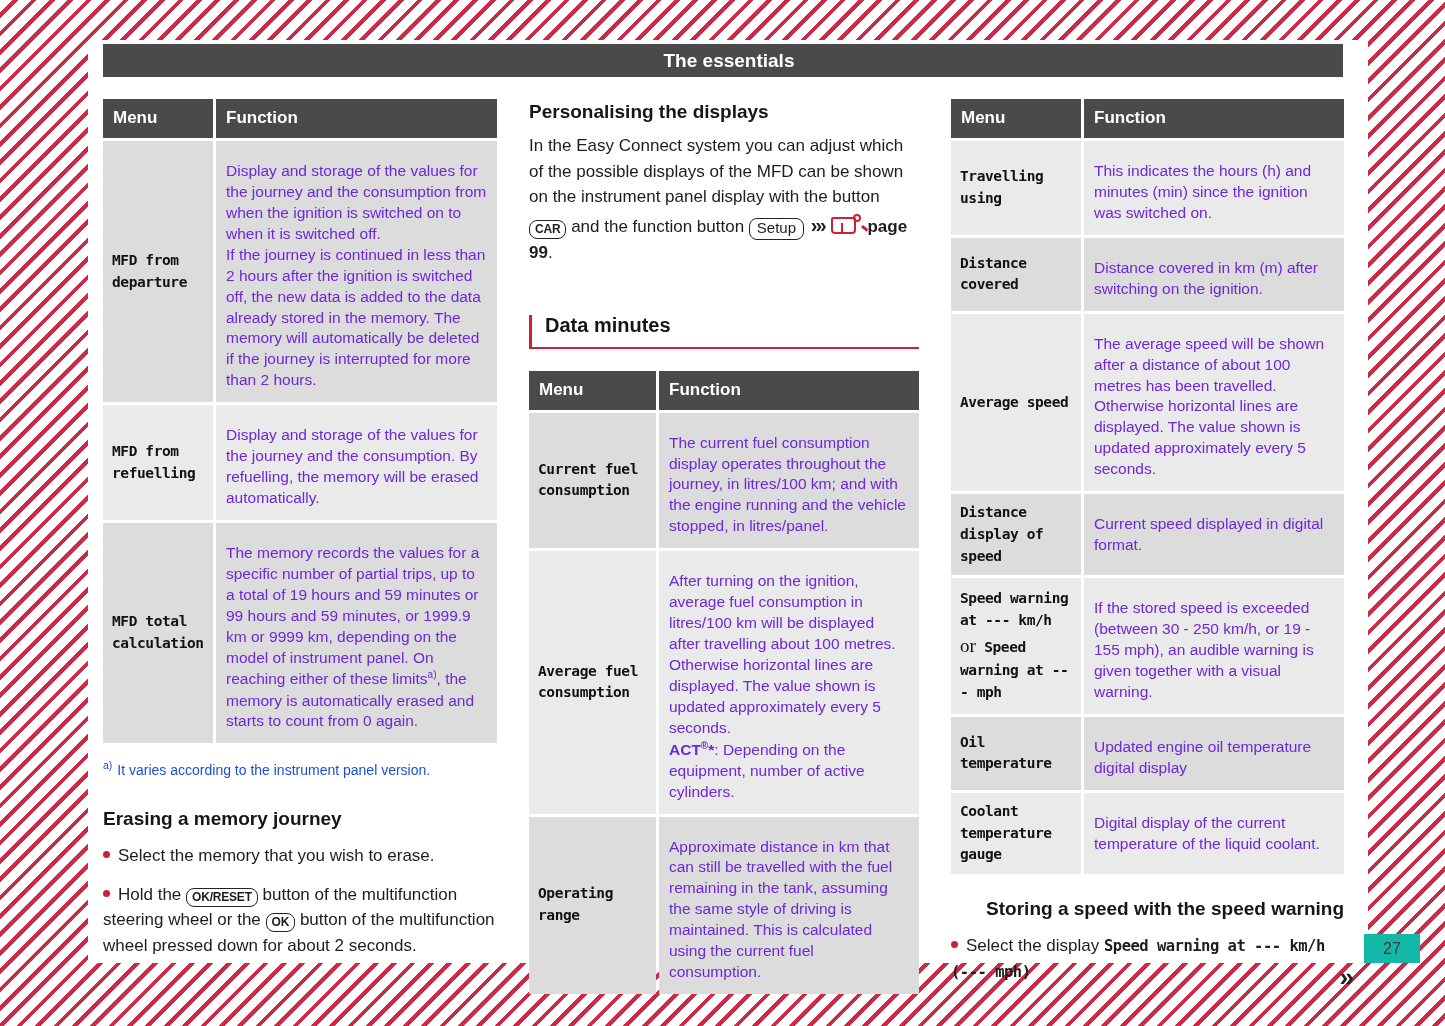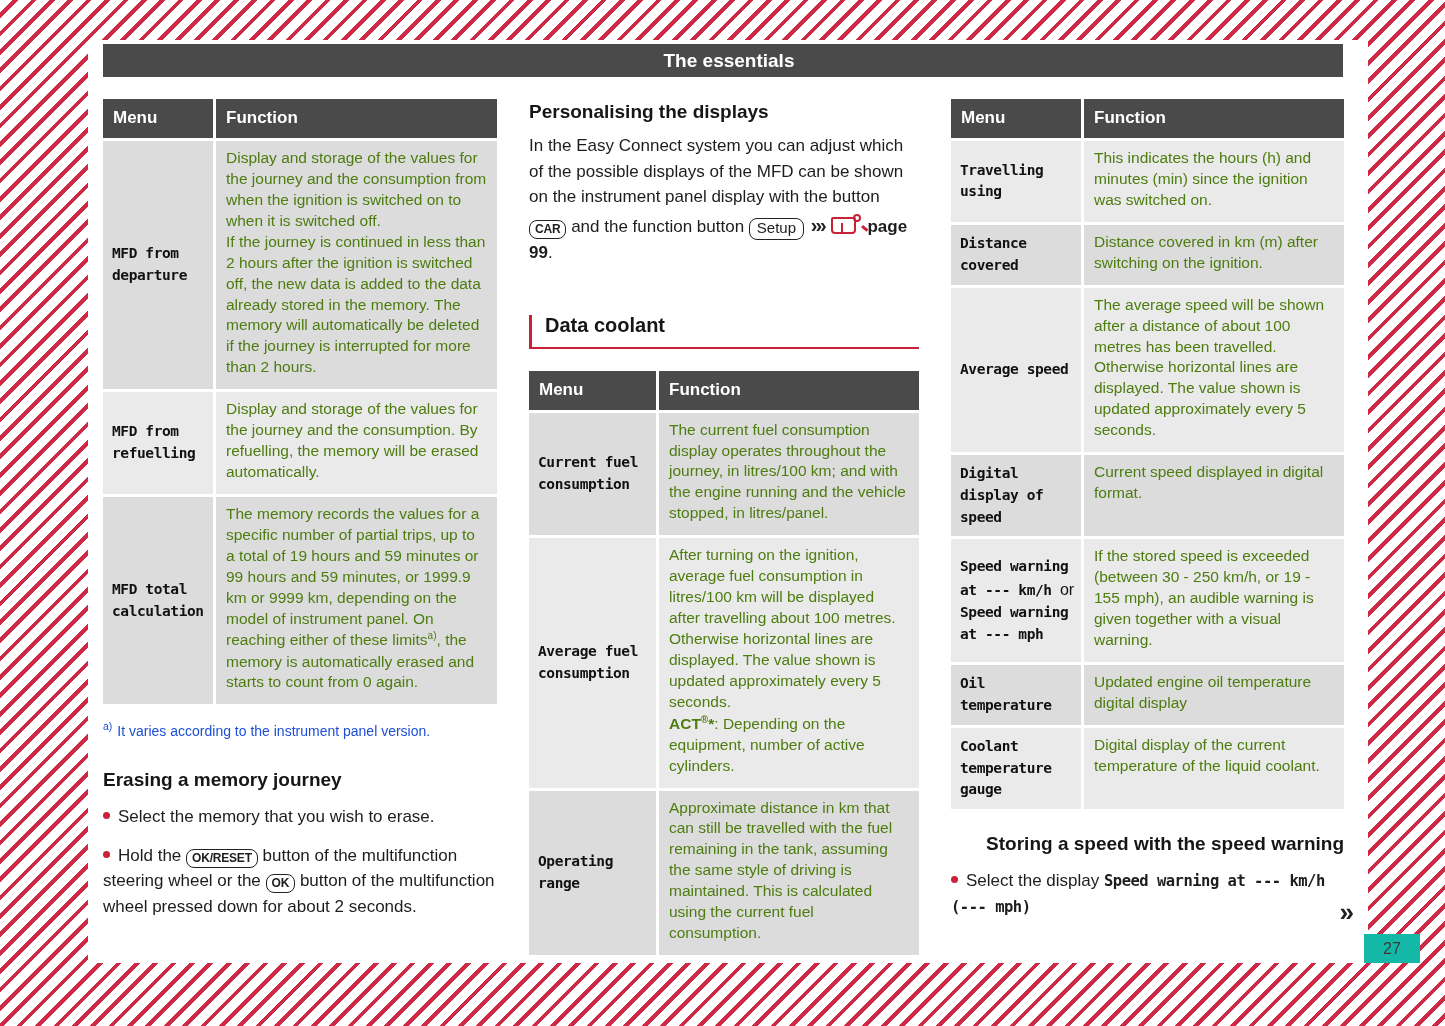--- a/index.html
+++ b/index.html
@@ -33,32 +33,32 @@
   
   .tbl{--mcol:110px;width:100%;}
   .tbl.mid{--mcol:127px;}
   .tbl.right{--mcol:130px;}
   .trow{display:grid;grid-template-columns:var(--mcol) 1fr;gap:3px;margin-top:3px;}
   .trow:first-child{margin-top:0;}
   .th{
     background:var(--hdr-gray);color:#fff;font-size:17px;font-weight:700;
     padding:8px 10px 9px;line-height:1.3;
   }
-  .td{padding:7px 10px 11px;font-size:15.5px;line-height:1.35;color:#4d7c0f;}
+  .td{padding:20px 10px 11px;font-size:15.5px;line-height:1.35;color:#6d28d9;}
   .td.mcol{
     display:flex;align-items:center;padding:8px 6px 8px 9px;
     font-family:"DejaVu Sans Mono",monospace;font-weight:700;font-size:14.5px;
     letter-spacing:-0.4px;line-height:1.5;color:#111;
   }
   .td.mcol > div{width:100%;}
   .tbl .trow.body:nth-child(2n) .td{background:var(--row-dark);}
   .tbl .trow.body:nth-child(2n+1) .td{background:var(--row-light);}
   .tbl.start-light .trow.body:nth-child(2n) .td{background:var(--row-light);}
   .tbl.start-light .trow.body:nth-child(2n+1) .td{background:var(--row-dark);}
-  .or{font-family:Liberation Sans, sans-serif;font-weight:400;letter-spacing:0;font-size:16px;}
+  .or{font-family:Liberation Serif, serif;font-weight:400;letter-spacing:0;font-size:19px;}
   sup{font-size:10px;}
 
   
   .h2{font-size:19px;font-weight:700;margin:0;color:#161616;}
   .body-p{font-size:17px;line-height:1.5;margin:10px 0 0;}
   .footnote{font-size:14px;margin:16px 0 0;color:#1d4ed8;}
   .footnote sup{font-size:10.5px;margin-right:5px;}
   .bullet{font-size:17px;line-height:1.5;margin:13px 0 0;position:relative;}
   .bullet-dot{display:inline-block;width:7px;height:7px;border-radius:50%;
     background:var(--red);margin-right:8px;vertical-align:3px;}
@@ -153,21 +153,21 @@
 
       <p class="bullet"><span class="bullet-dot"></span><span>Hold the <span class="keycap caps">OK/RESET</span> button of the multifunction steering wheel or the <span class="keycap caps">OK</span> button of the multifunction wheel pressed down for about 2 seconds.</span></p>
     </div>
 
     <div class="col-mid">
       <h3 class="h2" style="margin-top:2px;">Personalising the displays</h3>
 
       <p class="body-p">In the Easy Connect system you can adjust which of the possible displays of the MFD can be shown on the instrument panel display with the button <span class="keycap caps">CAR</span> and the function button <span class="keycap plain">Setup</span> <span class="chev">›››</span><span class="book-icon"><i></i></span> <b class="pageref">page 99</b>.</p>
 
       <div class="section-head">
-        <h3 class="h2">Data coolant</h3>
+        <h3 class="h2">Data minutes</h3>
       </div>
 
       <div class="tbl mid">
           <div class="trow">
             <div class="th mcol-h">Menu</div>
             <div class="th">Function</div>
           </div>
           <div class="trow body">
             <div class="td mcol">
               <div>Current fuel consumption</div>
@@ -208,21 +208,21 @@
             <div class="td fn">Distance covered in km (m) after switching on the ignition.</div>
           </div>
           <div class="trow body">
             <div class="td mcol">
               <div>Average speed</div>
             </div>
             <div class="td fn">The average speed will be shown after a distance of about 100 metres has been travelled. Otherwise horizontal lines are displayed. The value shown is updated approximately every 5 seconds.</div>
           </div>
           <div class="trow body">
             <div class="td mcol">
-              <div>Digital display of speed</div>
+              <div>Distance display of speed</div>
             </div>
             <div class="td fn">Current speed displayed in digital format.</div>
           </div>
           <div class="trow body">
             <div class="td mcol">
               <div>Speed warning at --- km/h <span class="or">or</span> Speed warning at --- mph</div>
             </div>
             <div class="td fn">If the stored speed is exceeded (between 30 - 250 km/h, or 19 - 155 mph), an audible warning is given together with a visual warning.</div>
           </div>
           <div class="trow body">

